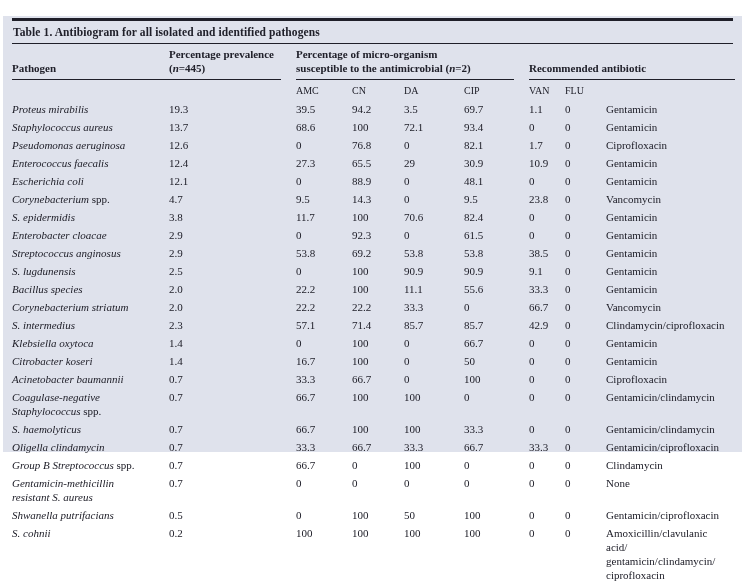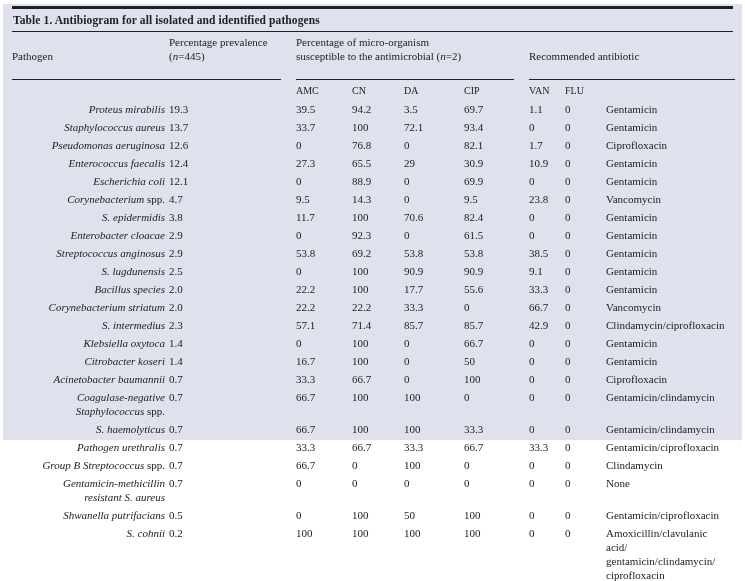--- a/index.html
+++ b/index.html
@@ -6,21 +6,21 @@
     margin: 0;
     padding: 0;
     width: 745px;
     height: 581px;
     background: #ffffff;
     overflow: hidden;
     font-family: "Liberation Serif", "DejaVu Serif", serif;
   }
   .panel {
     box-sizing: border-box;
-    margin: 4px 3px 5px 3px;
+    margin: 16px 3px 5px 3px;
     height: 436px;
     background: #dfe2ec;
     padding: 2px 9px 6px 9px;
     color: #20202a;
   }
   .title {
     font-weight: bold;
     font-size: 11.5px;
     line-height: 14px;
     border-top: 3px solid #1f1f29;
@@ -36,40 +36,40 @@
   }
   th, td {
     text-align: left;
     font-weight: normal;
     font-size: 11px;
     padding: 0;
     vertical-align: bottom;
   }
   thead th.ghead { padding: 0; }
   .hd {
-    font-weight: normal;
+    font-weight: bold;
     line-height: 13.5px;
-    padding-bottom: 16px;
+    padding-bottom: 4px;
     padding-top: 3px;
     border-bottom: 1.5px solid #1f1f29;
     white-space: pre-line;
   }
   .gap .hd { margin-right: 15px; }
   .center .hd { text-align: left; }
   tr.sub th {
     padding: 4px 2px 3px 0;
     line-height: 13px;
     font-size: 10px;
   }
   tbody td {
     vertical-align: top;
     padding: 2px 4px 2px 0;
     line-height: 14px;
   }
-  .pathogen-cell { font-style: italic; white-space: pre-line; text-align: right; }
+  .pathogen-cell { font-style: italic; white-space: pre-line; }
   .pathogen-cell .rm { font-style: normal; }
   .rec-cell { white-space: pre-line; }
 </style>
 </head>
 <body>
 
 <div class="panel">
   <div class="title">Table 1. Antibiogram for all isolated and identified pathogens</div>
 
   <table>
@@ -121,21 +121,21 @@
     <td>94.2</td>
     <td>3.5</td>
     <td>69.7</td>
     <td>1.1</td>
     <td>0</td>
     <td class="rec-cell">Gentamicin</td>
   </tr>
         <tr>
     <td class="pathogen-cell">Staphylococcus aureus</td>
     <td>13.7</td>
-    <td>33.7</td>
+    <td>68.6</td>
     <td>100</td>
     <td>72.1</td>
     <td>93.4</td>
     <td>0</td>
     <td>0</td>
     <td class="rec-cell">Gentamicin</td>
   </tr>
         <tr>
     <td class="pathogen-cell">Pseudomonas aeruginosa</td>
     <td>12.6</td>
@@ -157,21 +157,21 @@
     <td>10.9</td>
     <td>0</td>
     <td class="rec-cell">Gentamicin</td>
   </tr>
         <tr>
     <td class="pathogen-cell">Escherichia coli</td>
     <td>12.1</td>
     <td>0</td>
     <td>88.9</td>
     <td>0</td>
-    <td>69.9</td>
+    <td>48.1</td>
     <td>0</td>
     <td>0</td>
     <td class="rec-cell">Gentamicin</td>
   </tr>
         <tr>
     <td class="pathogen-cell">Corynebacterium <span class="rm">spp.</span></td>
     <td>4.7</td>
     <td>9.5</td>
     <td>14.3</td>
     <td>0</td>
@@ -222,21 +222,21 @@
     <td>90.9</td>
     <td>9.1</td>
     <td>0</td>
     <td class="rec-cell">Gentamicin</td>
   </tr>
         <tr>
     <td class="pathogen-cell">Bacillus species</td>
     <td>2.0</td>
     <td>22.2</td>
     <td>100</td>
-    <td>17.7</td>
+    <td>11.1</td>
     <td>55.6</td>
     <td>33.3</td>
     <td>0</td>
     <td class="rec-cell">Gentamicin</td>
   </tr>
         <tr>
     <td class="pathogen-cell">Corynebacterium striatum</td>
     <td>2.0</td>
     <td>22.2</td>
     <td>22.2</td>
@@ -307,21 +307,21 @@
     <td>0.7</td>
     <td>66.7</td>
     <td>100</td>
     <td>100</td>
     <td>33.3</td>
     <td>0</td>
     <td>0</td>
     <td class="rec-cell">Gentamicin/clindamycin</td>
   </tr>
         <tr>
-    <td class="pathogen-cell">Pathogen urethralis</td>
+    <td class="pathogen-cell">Oligella clindamycin</td>
     <td>0.7</td>
     <td>33.3</td>
     <td>66.7</td>
     <td>33.3</td>
     <td>66.7</td>
     <td>33.3</td>
     <td>0</td>
     <td class="rec-cell">Gentamicin/ciprofloxacin</td>
   </tr>
         <tr>

